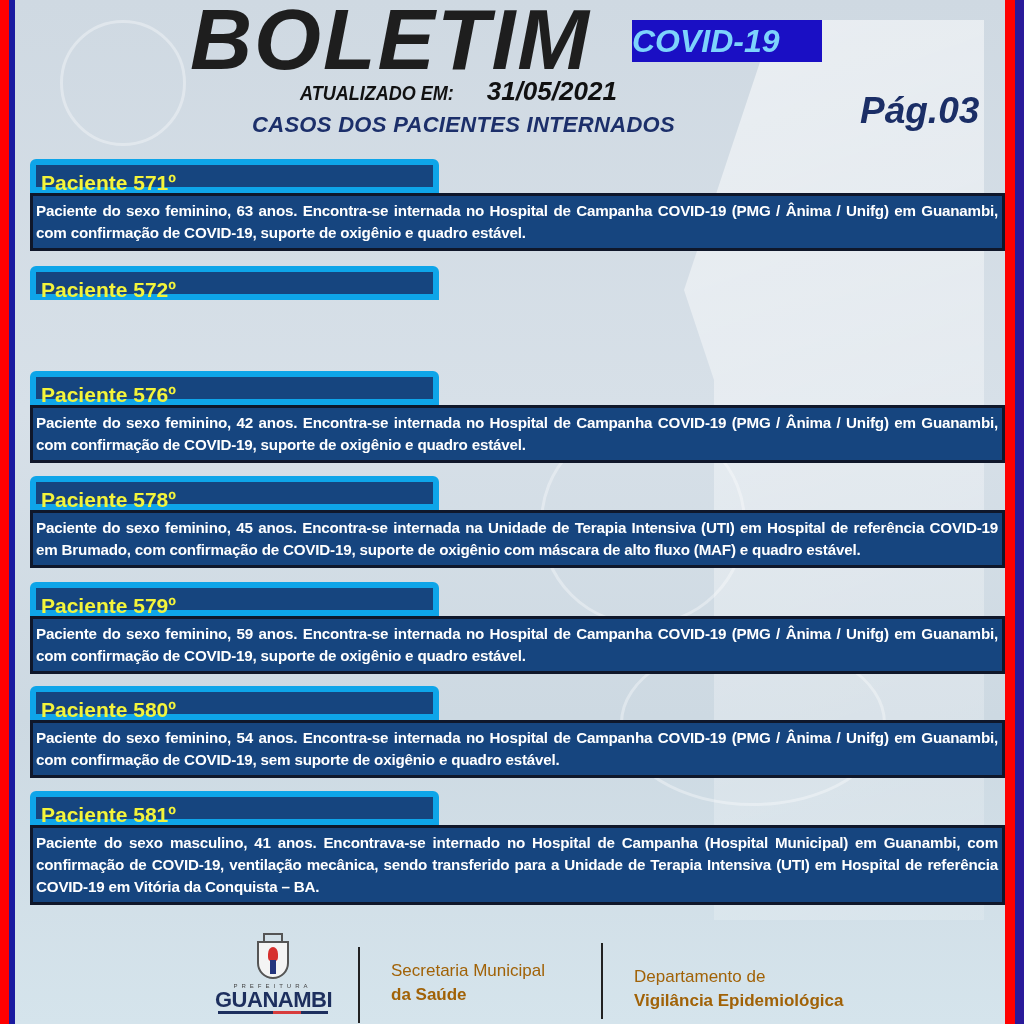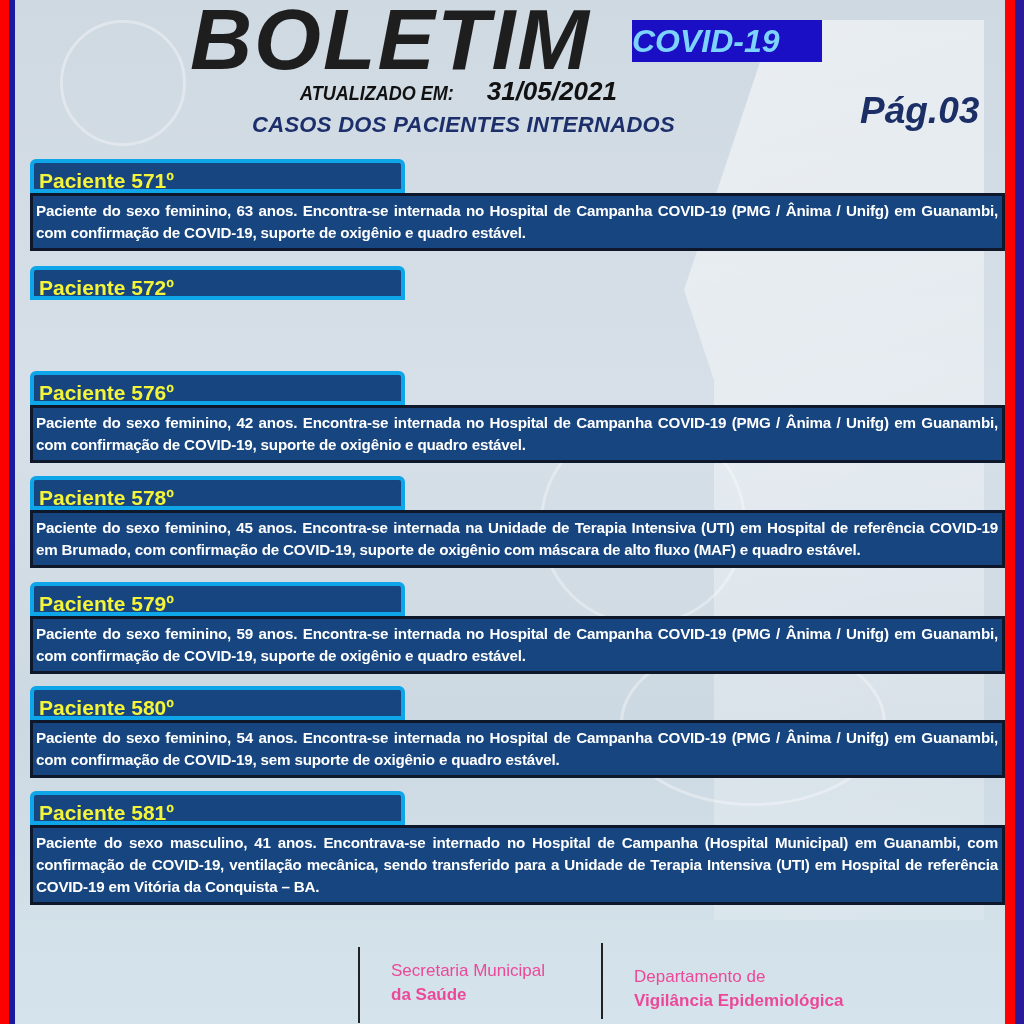--- a/index.html
+++ b/index.html
@@ -38,23 +38,23 @@
     position:absolute; left:252px; top:112px;
     color:#1c2f6a; font-weight:bold; font-style:italic; font-size:22px; letter-spacing:0.3px;
   }
   .page-num {
     position:absolute; left:860px; top:90px;
     color:#1b2e66; font-weight:bold; font-style:italic; font-size:37px;
   }
 
   .patient { position:absolute; left:30px; width:975px; }
   .p-head {
-    width:375px; height:34px; background:#16457f; border-radius:6px 6px 0 0;
+    width:409px; height:34px; background:#16457f; border-radius:6px 6px 0 0;
     color:#f4f43a; font-weight:bold; font-size:21px; line-height:36px; padding-left:5px;
-    border:4px solid #0ea5e9; box-sizing:border-box;
+    border:6px solid #0ea5e9; box-sizing:border-box;
   }
   .p-body {
     background:#16457f; color:#fff; font-weight:bold; font-size:15.2px; line-height:22px;
     padding:4px 4px 4px 3px; text-align:justify; border:3px solid #0f172a;
     box-sizing:border-box; letter-spacing:-0.2px;
   }
 
   .footer { position:absolute; left:0; top:925px; width:1024px; height:99px; }
   .logo { position:absolute; left:215px; top:8px; width:115px; height:90px; text-align:center; }
   .logo .crest { width:44px; height:48px; margin:0 auto; position:relative; }
@@ -62,21 +62,21 @@
     border:2px solid #555; border-radius:0 0 16px 16px; background:#f4f4f4; box-sizing:border-box; }
   .logo .torch { position:absolute; left:17px; top:14px; width:10px; height:14px; background:#d6302e; border-radius:50% 50% 30% 30%; }
   .logo .torch-stick { position:absolute; left:19px; top:27px; width:6px; height:14px; background:#24357d; }
   .logo .tower { position:absolute; left:12px; top:0; width:20px; height:10px; border:2px solid #555; border-bottom:none; box-sizing:border-box; }
   .logo .pref { font-size:6px; letter-spacing:4px; color:#444; margin-top:2px; }
   .logo .name { font-size:22px; font-weight:bold; color:#1d2f5e; line-height:22px; letter-spacing:-0.5px; }
   .logo .underline { height:3px; width:110px; margin:0 auto; background:linear-gradient(90deg,#1d2f5e 50%,#d73c3c 50%,#d73c3c 75%,#1d2f5e 75%); }
   .divider { position:absolute; width:2px; background:#222; }
   .div1 { left:358px; top:22px; height:76px; }
   .div2 { left:601px; top:18px; height:76px; }
-  .f-text { position:absolute; color:#ec4899; font-size:17px; line-height:24px; }
+  .f-text { position:absolute; color:#a16207; font-size:17px; line-height:24px; }
   .ft1 { left:391px; top:34px; }
   .ft2 { left:634px; top:40px; }
 </style>
 </head>
 <body>
 
 <div class="bg-deco bg-shape1"></div>
 <div class="bg-deco bg-circle" style="left:60px;top:20px;width:120px;height:120px;"></div>
 <div class="bg-deco bg-circle" style="left:540px;top:420px;width:200px;height:200px;"></div>
 <div class="bg-deco bg-circle" style="left:620px;top:640px;width:260px;height:160px;"></div>
@@ -117,20 +117,31 @@
 <div class="patient" style="top:686px;">
   <div class="p-head">Paciente 580º</div>
   <div class="p-body">Paciente do sexo feminino, 54 anos. Encontra-se internada no Hospital de Campanha COVID-19 (PMG / Ânima / Unifg) em Guanambi, com confirmação de COVID-19, sem suporte de oxigênio e quadro estável.</div>
 </div>
 <div class="patient" style="top:791px;">
   <div class="p-head">Paciente 581º</div>
   <div class="p-body">Paciente do sexo masculino, 41 anos. Encontrava-se internado no Hospital de Campanha (Hospital Municipal) em Guanambi, com confirmação de COVID-19, ventilação mecânica, sendo transferido para a Unidade de Terapia Intensiva (UTI) em Hospital de referência COVID-19 em Vitória da Conquista – BA.</div>
 </div>
 
 <div class="footer">
+  <div class="logo">
+    <div class="crest">
+      <div class="tower"></div>
+      <div class="crest-shield"></div>
+      <div class="torch"></div>
+      <div class="torch-stick"></div>
+    </div>
+    <div class="pref">PREFEITURA</div>
+    <div class="name">GUANAMBI</div>
+    <div class="underline"></div>
+  </div>
   <div class="divider div1"></div>
   <div class="f-text ft1">
     <div>Secretaria Municipal</div>
     <div style="font-weight:bold;">da Saúde</div>
   </div>
   <div class="divider div2"></div>
   <div class="f-text ft2">
     <div>Departamento de</div>
     <div style="font-weight:bold;">Vigilância Epidemiológica</div>
   </div>

